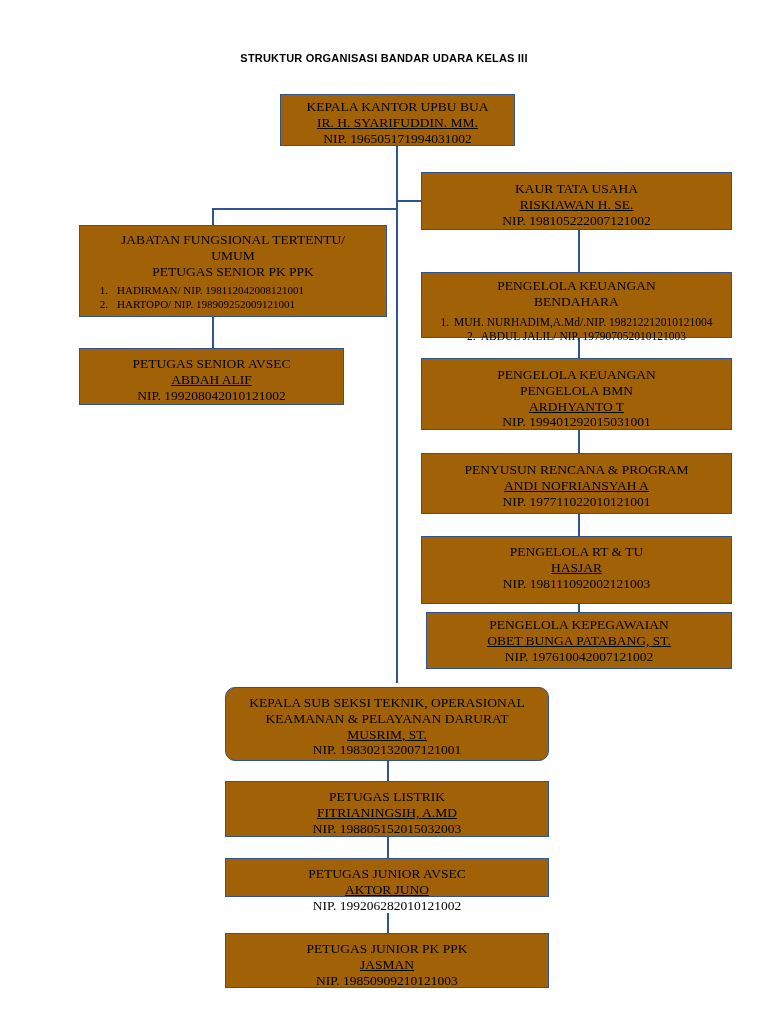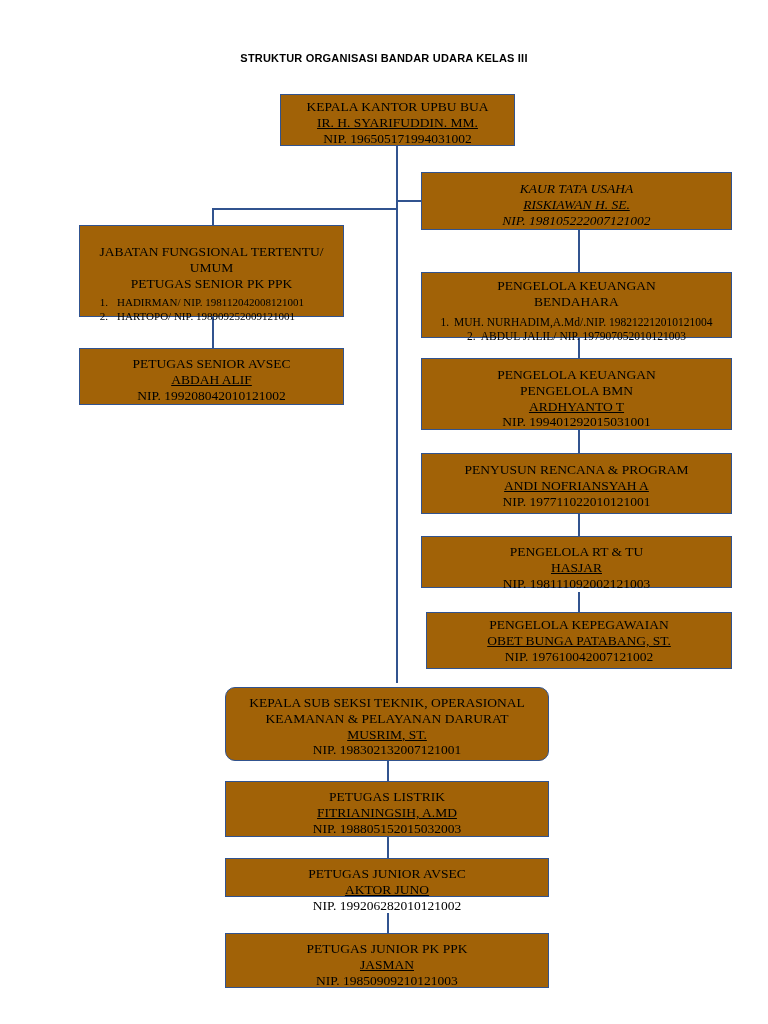--- a/index.html
+++ b/index.html
@@ -86,27 +86,27 @@
   <div class="conn v" style="left:387px;top:761px;height:20px;"></div>
   <div class="conn v" style="left:387px;top:837px;height:21px;"></div>
   <div class="conn v" style="left:387px;top:913px;height:20px;"></div>
 
   <div class="box" style="left:280px;top:94px;width:235px;height:52px;">
     <span class="ln">KEPALA KANTOR UPBU BUA</span>
     <span class="ln"><span class="nm">IR. H. SYARIFUDDIN. MM.</span></span>
     <span class="ln">NIP. 196505171994031002</span>
   </div>
 
-  <div class="box" style="left:421px;top:172px;width:311px;height:58px;padding-top:8px;font-style:italic;">
+  <div class="box" style="left:421px;top:172px;width:311px;height:58px;padding-top:8px;">
     <span class="ln">KAUR TATA USAHA</span>
     <span class="ln"><span class="nm">RISKIAWAN H. SE.</span></span>
     <span class="ln">NIP. 198105222007121002</span>
   </div>
 
-  <div class="box" style="left:79px;top:225px;width:265px;height:92px;padding-top:18px;">
+  <div class="box" style="left:79px;top:225px;width:308px;height:92px;padding-top:6px;">
     <span class="ln">JABATAN FUNGSIONAL TERTENTU/</span>
     <span class="ln">UMUM</span>
     <span class="ln">PETUGAS SENIOR PK PPK</span>
     <div class="listwrap">
       <span class="li">
         <span class="num">1.</span><span>HADIRMAN/ NIP. 198112042008121001</span>
       </span>
       <span class="li">
         <span class="num">2.</span><span>HARTOPO/ NIP. 198909252009121001</span>
       </span>
@@ -138,21 +138,21 @@
     <span class="ln"><span class="nm">ARDHYANTO T</span></span>
     <span class="ln">NIP. 199401292015031001</span>
   </div>
 
   <div class="box" style="left:421px;top:453px;width:311px;height:61px;padding-top:8px;">
     <span class="ln">PENYUSUN RENCANA &amp; PROGRAM</span>
     <span class="ln"><span class="nm">ANDI NOFRIANSYAH A</span></span>
     <span class="ln">NIP. 197711022010121001</span>
   </div>
 
-  <div class="box" style="left:421px;top:536px;width:311px;height:52px;padding-top:7px;">
+  <div class="box" style="left:421px;top:536px;width:311px;height:68px;padding-top:7px;">
     <span class="ln">PENGELOLA RT &amp; TU</span>
     <span class="ln"><span class="nm">HASJAR</span></span>
     <span class="ln">NIP. 198111092002121003</span>
   </div>
 
   <div class="box" style="left:426px;top:612px;width:306px;height:57px;">
     <span class="ln">PENGELOLA KEPEGAWAIAN</span>
     <span class="ln"><span class="nm">OBET BUNGA PATABANG, ST.</span></span>
     <span class="ln">NIP. 197610042007121002</span>
   </div>

